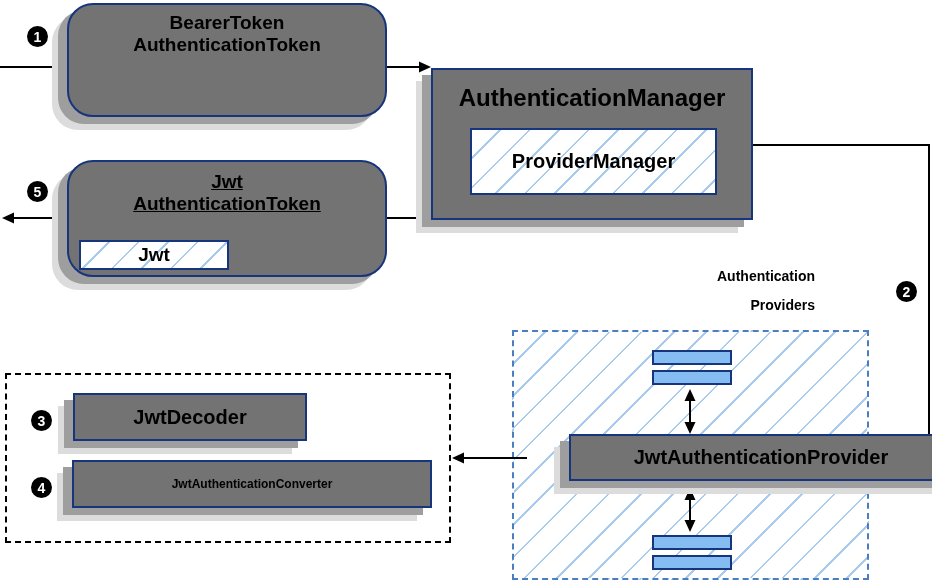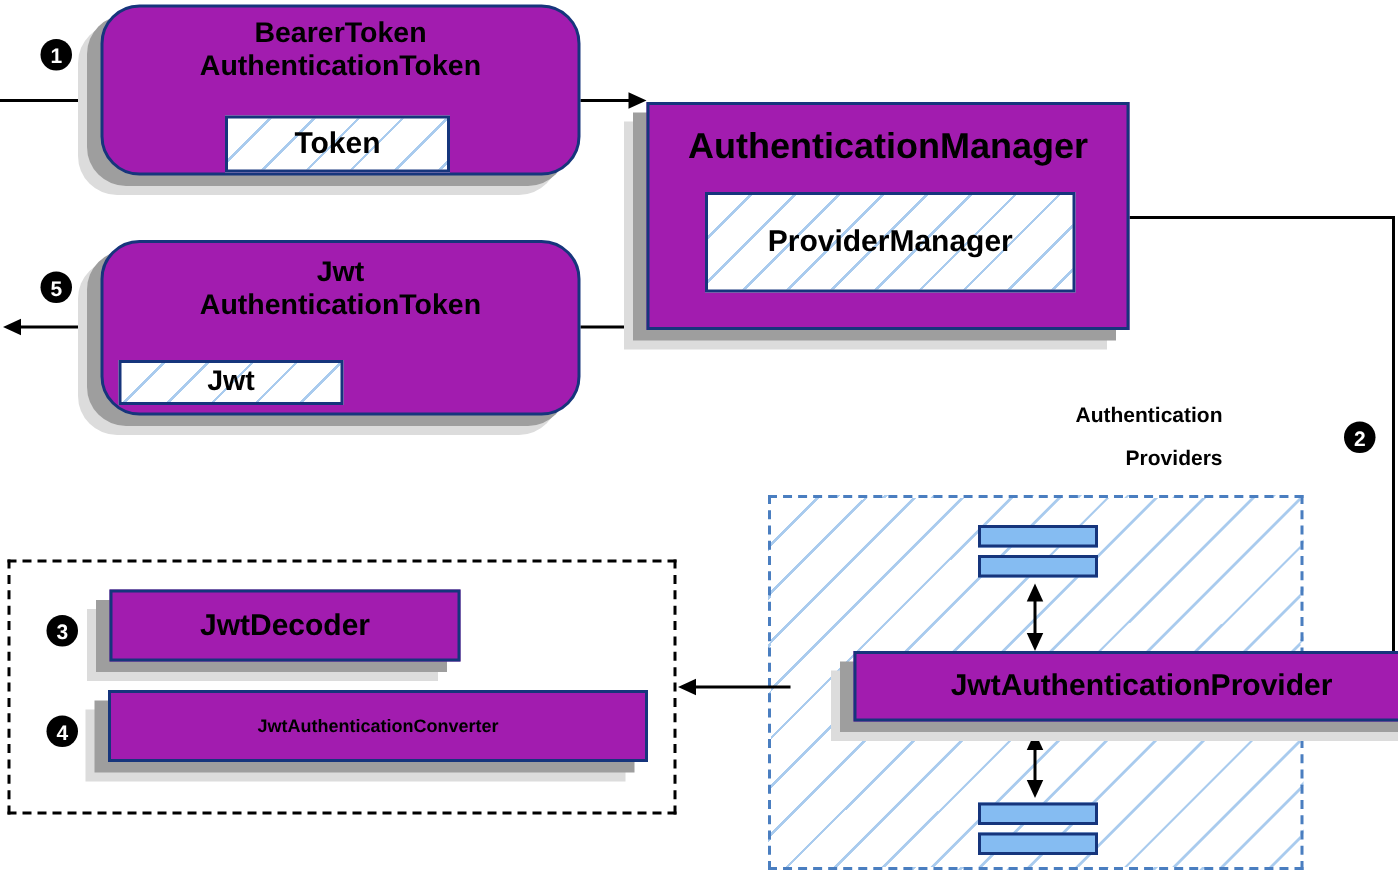--- a/index.html
+++ b/index.html
@@ -3,21 +3,21 @@
 <meta charset="utf-8">
 <style>
   html,body{margin:0;padding:0;background:#fff;}
   #canvas{
     position:relative;width:932px;height:584px;overflow:hidden;
     font-family:"Liberation Sans","DejaVu Sans",sans-serif;
     background:#fff;color:#000;
   }
   .abs{position:absolute;box-sizing:border-box;}
   .node{
-    background:#a21caf;border:2px solid #16357C;z-index:3;
+    background:#737373;border:2px solid #16357C;z-index:3;
     box-shadow:-9px 7px 0 #9E9E9E,-15px 13px 0 #DCDCDC;
   }
   .rounded{border-radius:26px;}
   .hatch{
     background-color:#fff;
     background-image:repeating-linear-gradient(135deg,transparent 0,transparent 19px,#A9CBEE 19px,#A9CBEE 20.8px);
   }
   .field{
     border:2px solid #16357C;display:flex;align-items:center;justify-content:center;z-index:4;
   }
@@ -74,29 +74,28 @@
   <div class="abs badge" style="left:896px;top:281px;">2</div>
   <div class="abs badge" style="left:31px;top:410px;">3</div>
   <div class="abs badge" style="left:31px;top:477px;">4</div>
   <div class="abs badge" style="left:27px;top:181px;">5</div>
 
   <div class="abs node rounded" style="left:67px;top:3px;width:320px;height:114px;">
     <div class="title" style="padding-top:7px;">
       <div>BearerToken</div>
       <div>AuthenticationToken</div>
     </div>
-    <div class="abs field hatch label-lg" style="left:81px;top:72px;width:150px;height:38px;">Token</div>
   </div>
 
   <div class="abs node" style="left:431px;top:68px;width:322px;height:152px;">
     <div class="title" style="padding-top:17px;font-size:24px;">AuthenticationManager</div>
     <div class="abs field hatch label-lg" style="left:37px;top:58px;width:247px;height:67px;">ProviderManager</div>
   </div>
 
-  <div class="abs node rounded" style="left:67px;top:160px;width:320px;height:117px;">
+  <div class="abs node rounded" style="left:67px;top:160px;width:320px;height:117px;text-decoration:underline;">
     <div class="title" style="padding-top:9px;">
       <div>Jwt</div>
       <div>AuthenticationToken</div>
     </div>
     <div class="abs field hatch" style="left:10px;top:78px;width:150px;height:30px;font-weight:bold;font-size:19px;">Jwt</div>
   </div>
 
   <div class="abs" style="left:565px;top:262px;width:250px;text-align:right;font-weight:bold;font-size:14px;line-height:29px;z-index:3;">
     <div>Authentication</div>
     <div>Providers</div>

